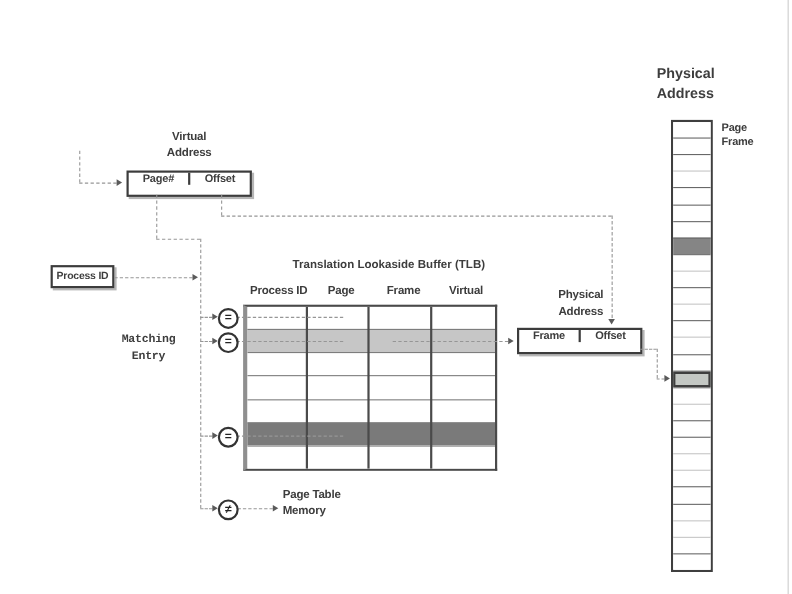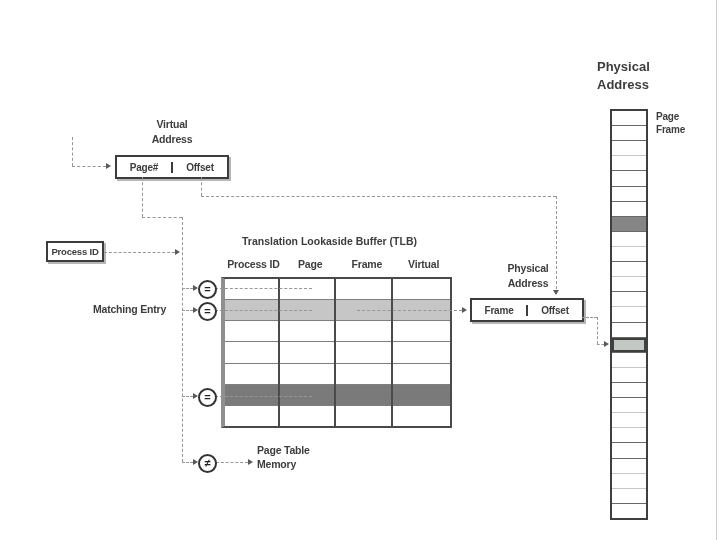--- a/index.html
+++ b/index.html
@@ -2,48 +2,48 @@
 <html><head>
 <meta charset="utf-8">
 <style>
   html,body{margin:0;padding:0;background:#fff;}
   .canvas{
     position:relative;width:720px;height:540px;background:#ffffff;overflow:hidden;
     font-family:"Liberation Sans",sans-serif;color:#3d3d3d;
   }
   .lbl{position:absolute;font-weight:bold;font-size:10.5px;letter-spacing:-0.2px;line-height:15px;}
   .center{text-align:center;}
-  .right{text-align:left;}
+  .right{text-align:center;font-family:Liberation Mono, monospace;}
 
   .title-impl{position:absolute;left:294px;top:58px;width:200px;text-align:center;
     font-size:13.5px;font-weight:normal;color:#3a3a3a;}
   .pm-title{position:absolute;left:597px;top:58px;font-size:13px;font-weight:bold;line-height:18px;}
   .pm-title span{display:block;}
 
   .box{position:absolute;border:2px solid #3c3c3c;background:#fff;
     box-shadow:2px 2px 0 #b6b6b6;display:flex;align-items:center;justify-content:center;
     font-weight:bold;font-size:10px;letter-spacing:-0.2px;}
-  .split{display:flex;align-items:center;padding:0;}
+  .split{display:flex;align-items:flex-start;padding:0;}
   .split .cell{flex:1;display:flex;align-items:center;justify-content:center;}
   .split .cell + .cell{border-left:2px solid #3c3c3c;}
 
   .processor{left:41px;top:77px;width:59px;height:55px;}
   .va-box{left:115px;top:155px;width:110px;height:20px;}
   .pid-box{left:46px;top:241px;width:54px;height:17px;font-size:9.5px;}
   .pa-box{left:470px;top:298px;width:110px;height:20px;}
 
   .va-label{left:122px;top:117px;width:100px;}
   .pa-label{left:478px;top:261px;width:100px;}
   .matching-label{left:93px;top:302px;width:84px;}
   .ptl-label{left:257px;top:444px;line-height:13.5px;}
   .pf-label{left:656px;top:110px;font-size:10px;line-height:13px;}
   .lbl span{display:block;}
 
   
-  .tlb-title{position:absolute;left:216px;top:235px;width:227px;text-align:center;
+  .tlb-title{position:absolute;left:240px;top:235px;width:227px;text-align:center;
     font-size:10.5px;font-weight:bold;}
   .tlb-headers{position:absolute;left:225px;top:258px;width:227px;display:flex;}
   .tlb-col-header{flex:1;text-align:center;font-size:10.5px;font-weight:bold;letter-spacing:-0.2px;}
   .tlb-table{position:absolute;left:221px;top:277px;width:225px;height:147px;
     border:2px solid #4a4a4a;border-left:4px solid #8f8f8f;background:#fff;}
   .tlb-body{position:absolute;inset:0;display:flex;flex-direction:column;}
   .tlb-row{flex:1;}
   .tlb-row + .tlb-row{border-top:1px solid #7d7d7d;}
   .tlb-vline{position:absolute;top:0;bottom:0;width:2px;background:#4a4a4a;}
 

